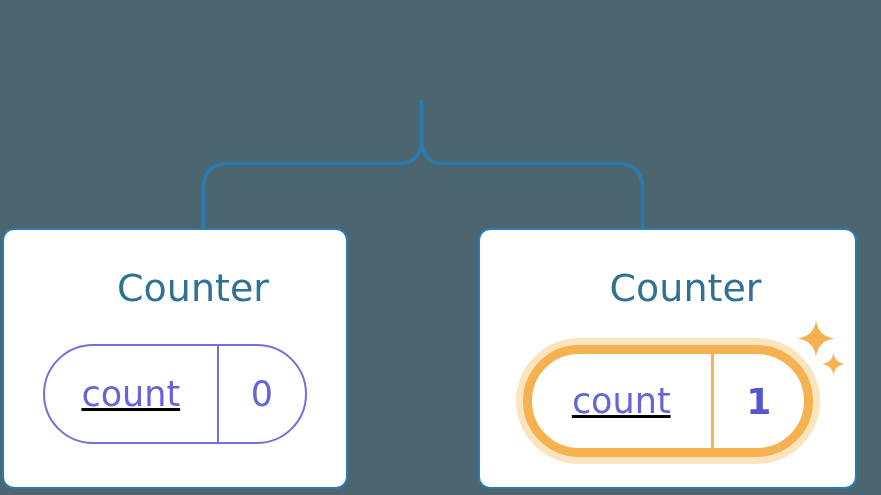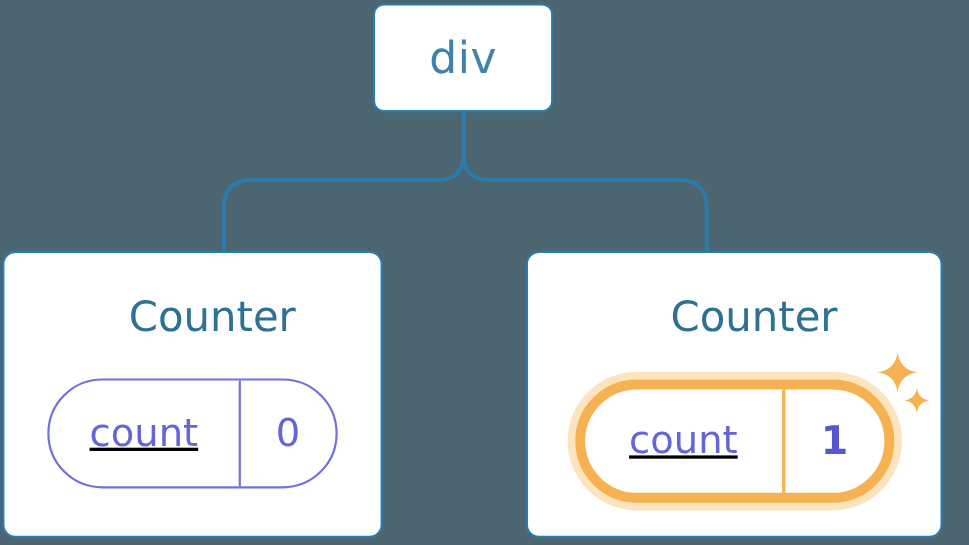--- a/index.html
+++ b/index.html
@@ -83,23 +83,20 @@
 </head>
 <body>
 
 <div class="canvas">
 
   <svg class="connector" viewBox="0 0 881 495" xmlns="http://www.w3.org/2000/svg">
     <path d="M421.5 100 L421.5 140 Q421.5 163.5 398 163.5 L229 163.5 Q203.5 163.5 203.5 189 L203.5 229"></path>
     <path d="M421.5 100 L421.5 140 Q421.5 163.5 445 163.5 L617 163.5 Q642.5 163.5 642.5 189 L642.5 229"></path>
   </svg>
 
-  <div class="root-node">
-    <span class="label">div</span>
-  </div>
 
   <div class="card card-left">
     <div class="card-title">Counter</div>
     <div class="pill pill-plain">
       <div class="pill-key">
         <span class="state-text">count</span>
       </div>
       <div class="pill-val">
         <span class="state-num">0</span>
       </div>

